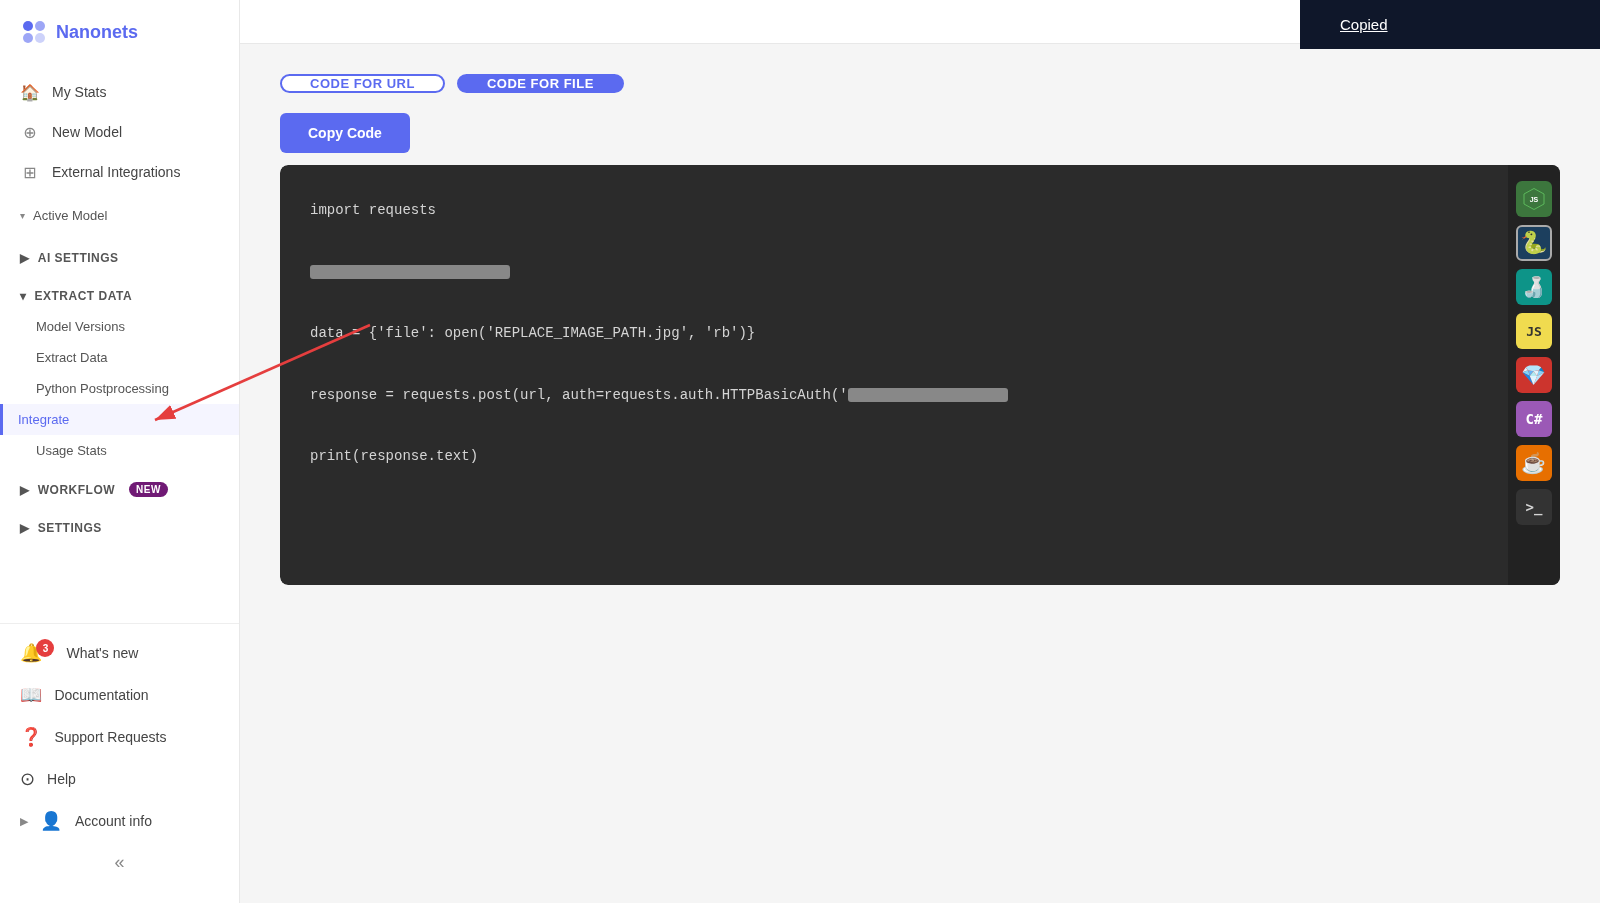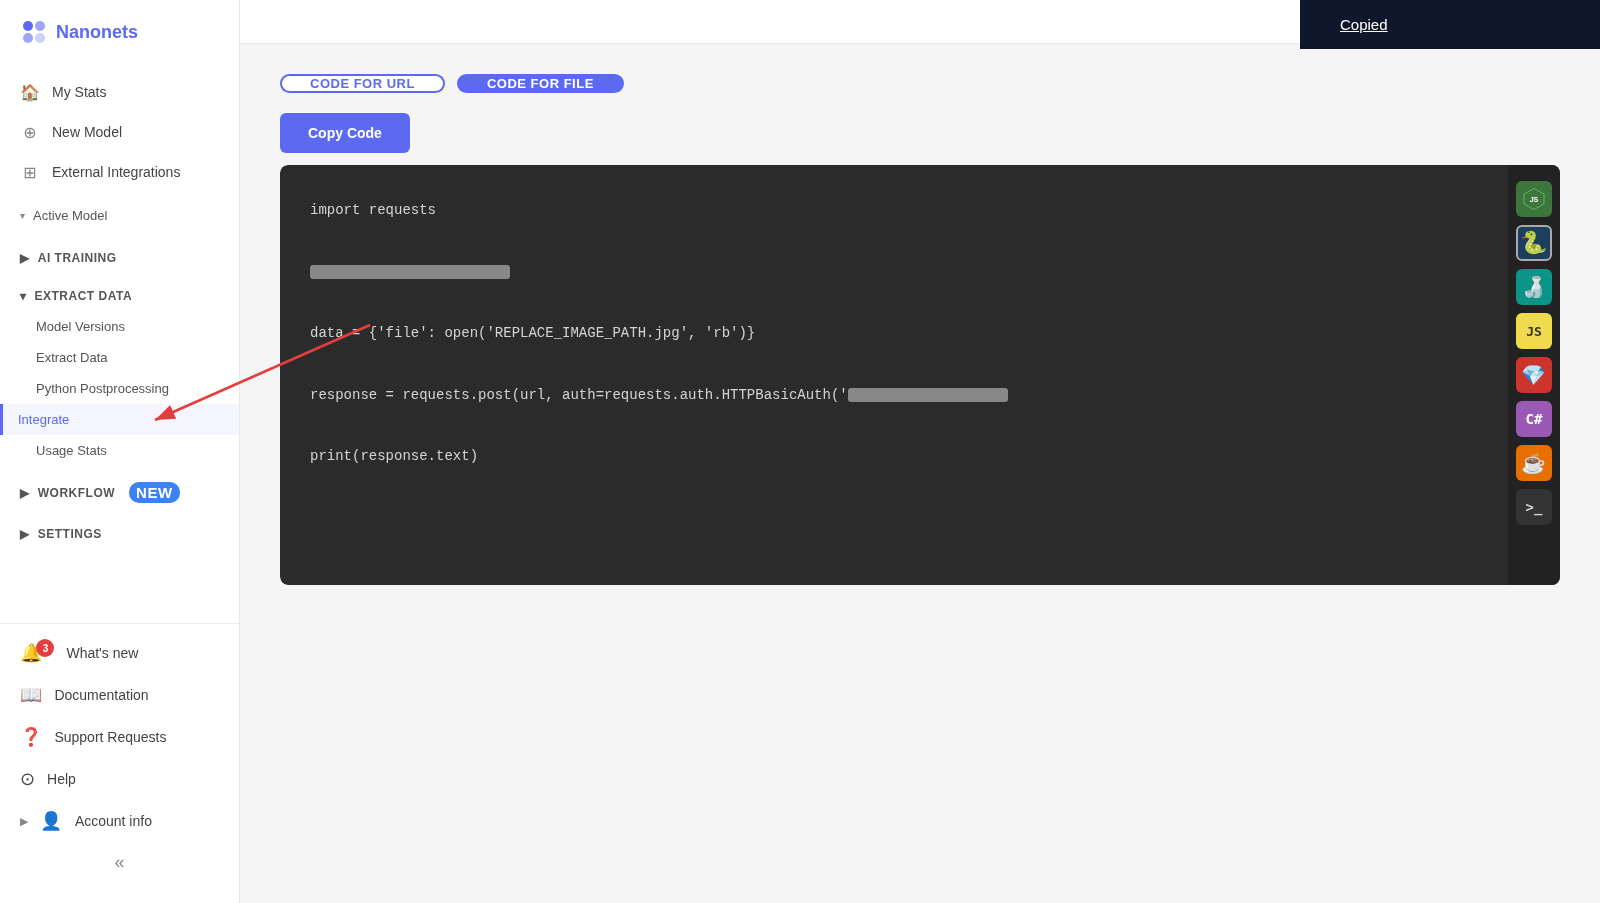--- a/index.html
+++ b/index.html
@@ -81,23 +81,23 @@
       align-items: center;
       padding: 8px 20px 8px 36px;
       font-size: 13px;
       color: #555;
       cursor: pointer;
       transition: background 0.15s;
     }
     .sub-nav-item.active { color: #5b6af0; border-left: 3px solid #5b6af0; padding-left: 15px; background: #f5f5ff; }
 
     .new-badge {
-      background: #3b82f6;
+      background: #701a75;
       color: white;
-      font-size: 15px;
+      font-size: 10px;
       padding: 2px 7px;
       border-radius: 10px;
       font-weight: 600;
       margin-left: 6px;
     }
 
     
     .sidebar-bottom {
       padding: 8px 0 20px;
       border-top: 1px solid #eee;
@@ -350,21 +350,21 @@
     <div class="active-model-section">
       <div class="active-model-header">
         <span style="font-size:10px; color:#888">▾</span>
         <span style="font-size:13px;color:#555;">Active Model</span>
       </div>
     </div>
 
     <div class="section-group">
       <div class="section-header">
         <span>▶</span>
-        <span>AI TRAINING</span>
+        <span>AI SETTINGS</span>
       </div>
     </div>
 
     <div class="section-group">
       <div class="section-header">
         <span>▾</span>
         <span>EXTRACT DATA</span>
       </div>
       <div class="sub-nav-item">
         <span>Model Versions</span>

